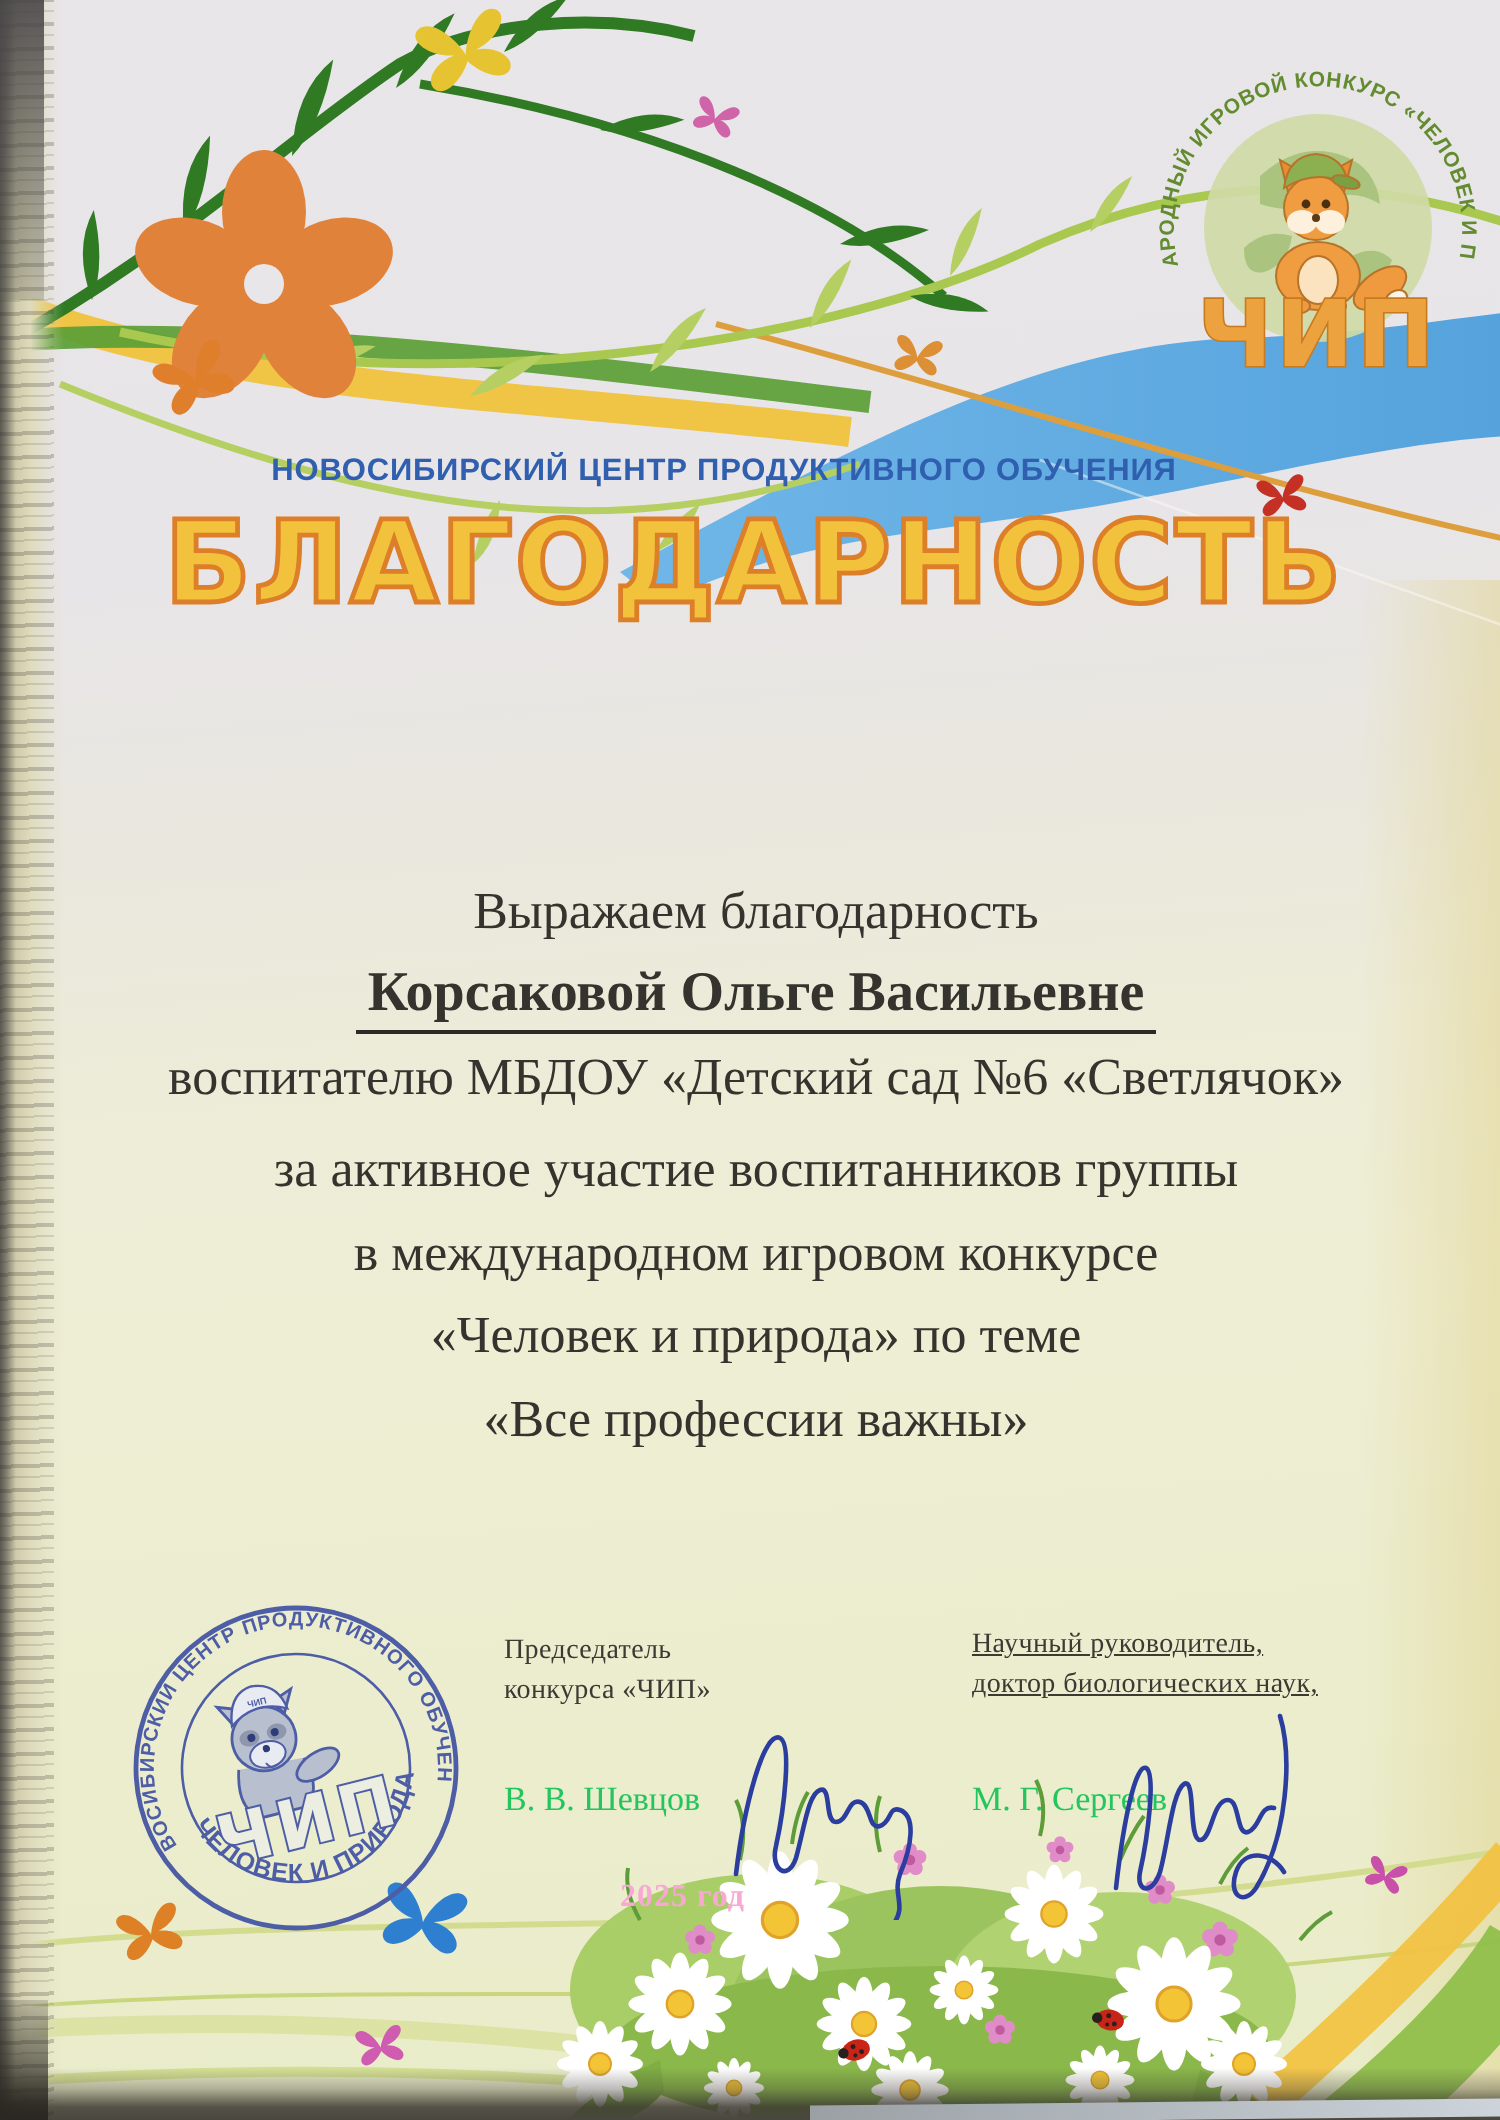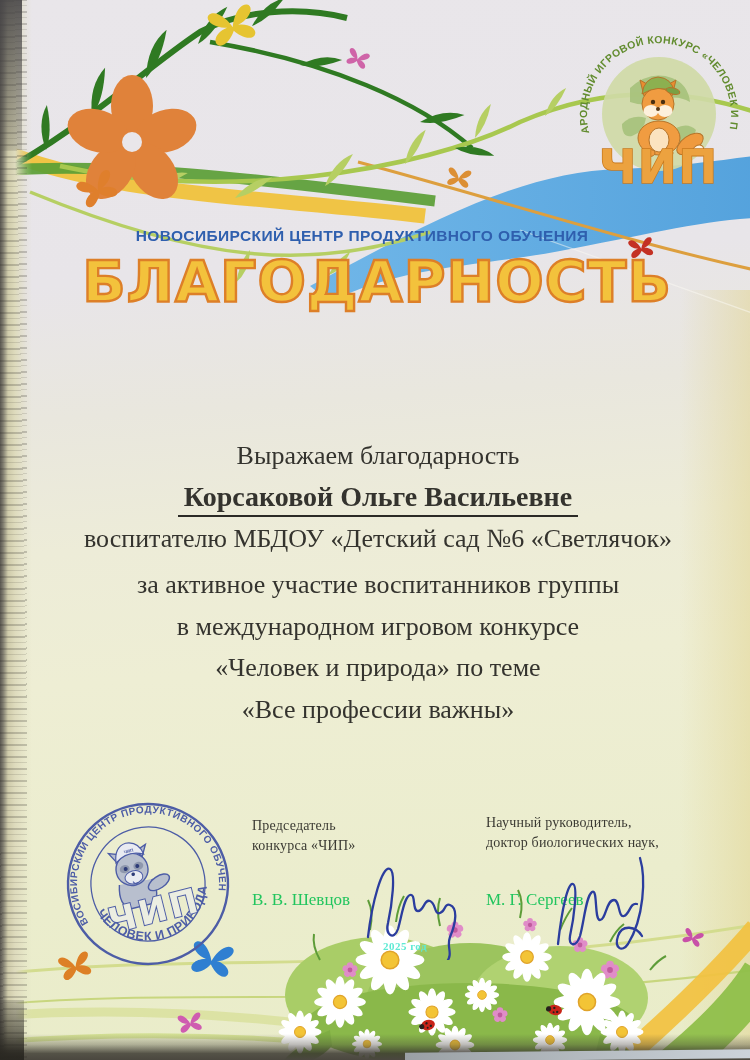--- a/index.html
+++ b/index.html
@@ -40,26 +40,26 @@
       font-family:"DejaVu Sans",sans-serif;font-weight:900;font-size:57px;
       letter-spacing:1px;color:var(--title_fill,#f3c23c);
       -webkit-text-stroke:2.4px var(--title_outline,#dd7f28);}
   .bl{left:0;width:756px;text-align:center;z-index:20;font-size:26px;color:#34332e;}
   .bl.name{font-size:28px;font-weight:700;}
   .bl.name span{display:inline-block;padding:0 6px 2px;border-bottom:2.2px solid #2b2a26;}
   .l1{top:441px}.lname{top:481px}.l3{top:524px}.l4{top:570px}
   .l5{top:612px}.l6{top:653px}.l7{top:695px}
   .sig{z-index:22;font-size:14px;line-height:1.45;color:#3b3a33;letter-spacing:.2px;}
   .sigL{left:252px;top:816px;width:218px;}
-  .sigR{left:486px;top:813px;width:232px;}
+  .sigR{left:486px;top:813px;width:232px;text-decoration:underline;}
   .signame{z-index:22;font-size:17px;color:#22c55e;}
   .snL{left:252px;top:890px;}
   .snR{left:486px;top:890px;}
-  .year{top:940px;left:310px;width:190px;text-align:center;z-index:24;
-      font-weight:700;font-size:11px;letter-spacing:.5px;color:#5eead4;}
+  .year{top:940px;left:310px;width:190px;z-index:24;
+      font-weight:700;font-size:16px;letter-spacing:.5px;color:#f9a8d4;}
   .ink{z-index:25;}
   .ink path{fill:none;stroke:var(--ink_blue,#2b3d9e);stroke-width:2.3;
       stroke-linecap:round;stroke-linejoin:round;}
   svg{display:block;}
 </style>
 </head>
 <body>
 
 <div id="shot">
   <div class="abs ni paper"></div>

